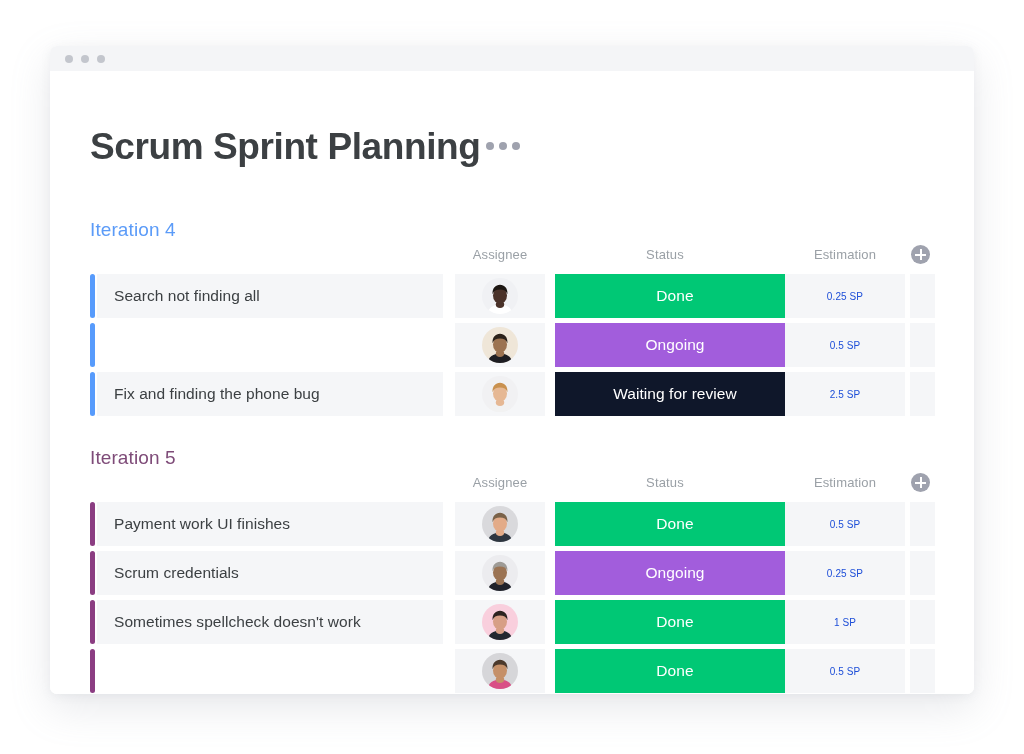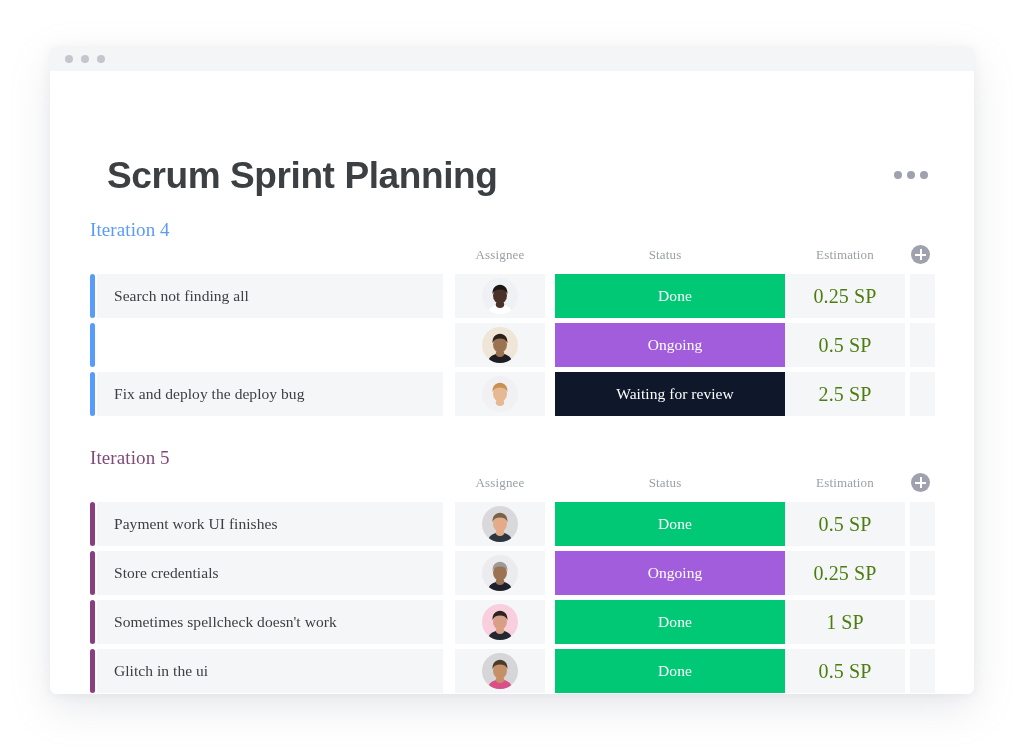--- a/index.html
+++ b/index.html
@@ -45,28 +45,26 @@
   
   #board {
     position: relative;
     height: 623px;
     background: #ffffff;
     padding: 0;
   }
 
   #page-header {
     position: absolute;
-    left: 57px;
+    left: 40px;
     top: 52px;
     right: 40px;
     height: 46px;
     display: flex;
     align-items: center;
-    justify-content: space-between;
-    margin-top: 29px;
   }
   #page-title {
     font-size: 37px;
     font-weight: bold;
     color: #3c4043;
     letter-spacing: -0.4px;
     line-height: 1;
   }
   #overflow-menu {
     display: flex;
@@ -80,21 +78,20 @@
     height: 8px;
     border-radius: 50%;
     background: #9fa2ae;
   }
 
   
   .group {
     position: absolute;
     left: 40px;
     width: 845px;
-    font-family: Liberation Serif, serif;
   }
   #group-0 { top: 148px; }
   #group-1 { top: 376px; }
 
   .group-title {
     font-size: 19px;
     font-weight: normal;
     letter-spacing: 0.1px;
     margin: 0 0 0 0;
     height: 26px;
@@ -208,22 +205,22 @@
   .cell-estim {
     position: absolute;
     left: 695px;
     top: 0;
     width: 120px;
     height: 44px;
     background: #f5f6f8;
     display: flex;
     align-items: center;
     justify-content: center;
-    font-size: 20px;
-    color: #4d7c0f;
+    font-size: 10px;
+    color: #1d4ed8;
     letter-spacing: 0.1px;
   }
   .cell-extra {
     position: absolute;
     left: 820px;
     top: 0;
     width: 25px;
     height: 44px;
     background: #f5f6f8;
   }
@@ -285,21 +282,21 @@
                   <ellipse cx="18" cy="17.5" rx="7" ry="8.2" fill="#9c7351"></ellipse>
                   <path d="M10.6 16.2c-0.6-6 3.1-9.4 7.4-9.4s8 3.4 7.4 9.4c-1.1-3.3-3.6-4.6-7.4-4.6s-6.3 1.3-7.4 4.6z" fill="#2b2119"></path>
                 </svg></div>
             </div>
             <div class="cell-status" style="background: rgb(162, 93, 220);">Ongoing</div>
             <div class="cell-estim">0.5 SP</div>
             <div class="cell-extra"></div>
           </div>
           <div class="row">
             <div class="row-bar" style="background: rgb(87, 155, 252);"></div>
-            <div class="cell-task">Fix and deploy the deploy bug</div>
+            <div class="cell-task">Fix and finding the phone bug</div>
             <div class="cell-assignee">
               <div class="avatar"><svg viewBox="0 0 36 36" width="36" height="36">
                   <rect x="0" y="0" width="36" height="36" fill="#f1f1f3"></rect>
                   <path d="M6 36c0-6.2 5.4-9.6 12-9.6S30 29.8 30 36z" fill="#f2f2f2"></path>
                   <ellipse cx="18" cy="26.5" rx="4.2" ry="3.4" fill="#e6b894"></ellipse>
                   <ellipse cx="18" cy="17.5" rx="7" ry="8.2" fill="#e6b894"></ellipse>
                   <path d="M10.6 16.2c-0.6-6 3.1-9.4 7.4-9.4s8 3.4 7.4 9.4c-1.1-3.3-3.6-4.6-7.4-4.6s-6.3 1.3-7.4 4.6z" fill="#c9914f"></path>
                 </svg></div>
             </div>
             <div class="cell-status" style="background: #0f172a;">Waiting for review</div>
@@ -328,21 +325,21 @@
                   <ellipse cx="18" cy="17.5" rx="7" ry="8.2" fill="#e3ab88"></ellipse>
                   <path d="M10.6 16.2c-0.6-6 3.1-9.4 7.4-9.4s8 3.4 7.4 9.4c-1.1-3.3-3.6-4.6-7.4-4.6s-6.3 1.3-7.4 4.6z" fill="#7a6248"></path>
                 </svg></div>
             </div>
             <div class="cell-status" style="background: rgb(0, 200, 117);">Done</div>
             <div class="cell-estim">0.5 SP</div>
             <div class="cell-extra"></div>
           </div>
           <div class="row">
             <div class="row-bar" style="background: rgb(139, 61, 130);"></div>
-            <div class="cell-task">Store credentials</div>
+            <div class="cell-task">Scrum credentials</div>
             <div class="cell-assignee">
               <div class="avatar"><svg viewBox="0 0 36 36" width="36" height="36">
                   <rect x="0" y="0" width="36" height="36" fill="#ececef"></rect>
                   <path d="M6 36c0-6.2 5.4-9.6 12-9.6S30 29.8 30 36z" fill="#20222b"></path>
                   <ellipse cx="18" cy="26.5" rx="4.2" ry="3.4" fill="#9b7353"></ellipse>
                   <ellipse cx="18" cy="17.5" rx="7" ry="8.2" fill="#9b7353"></ellipse>
                   <path d="M10.6 16.2c-0.6-6 3.1-9.4 7.4-9.4s8 3.4 7.4 9.4c-1.1-3.3-3.6-4.6-7.4-4.6s-6.3 1.3-7.4 4.6z" fill="#9e9b96"></path>
                 </svg></div>
             </div>
             <div class="cell-status" style="background: rgb(162, 93, 220);">Ongoing</div>
@@ -360,21 +357,20 @@
                   <ellipse cx="18" cy="17.5" rx="7" ry="8.2" fill="#d79f86"></ellipse>
                   <path d="M10.6 16.2c-0.6-6 3.1-9.4 7.4-9.4s8 3.4 7.4 9.4c-1.1-3.3-3.6-4.6-7.4-4.6s-6.3 1.3-7.4 4.6z" fill="#2d2320"></path>
                 </svg></div>
             </div>
             <div class="cell-status" style="background: rgb(0, 200, 117);">Done</div>
             <div class="cell-estim">1 SP</div>
             <div class="cell-extra"></div>
           </div>
           <div class="row">
             <div class="row-bar" style="background: rgb(139, 61, 130);"></div>
-            <div class="cell-task">Glitch in the ui</div>
             <div class="cell-assignee">
               <div class="avatar"><svg viewBox="0 0 36 36" width="36" height="36">
                   <rect x="0" y="0" width="36" height="36" fill="#d6d6d9"></rect>
                   <path d="M6 36c0-6.2 5.4-9.6 12-9.6S30 29.8 30 36z" fill="#d94f86"></path>
                   <ellipse cx="18" cy="26.5" rx="4.2" ry="3.4" fill="#c59068"></ellipse>
                   <ellipse cx="18" cy="17.5" rx="7" ry="8.2" fill="#c59068"></ellipse>
                   <path d="M10.6 16.2c-0.6-6 3.1-9.4 7.4-9.4s8 3.4 7.4 9.4c-1.1-3.3-3.6-4.6-7.4-4.6s-6.3 1.3-7.4 4.6z" fill="#4c3a2c"></path>
                 </svg></div>
             </div>
             <div class="cell-status" style="background: rgb(0, 200, 117);">Done</div>

